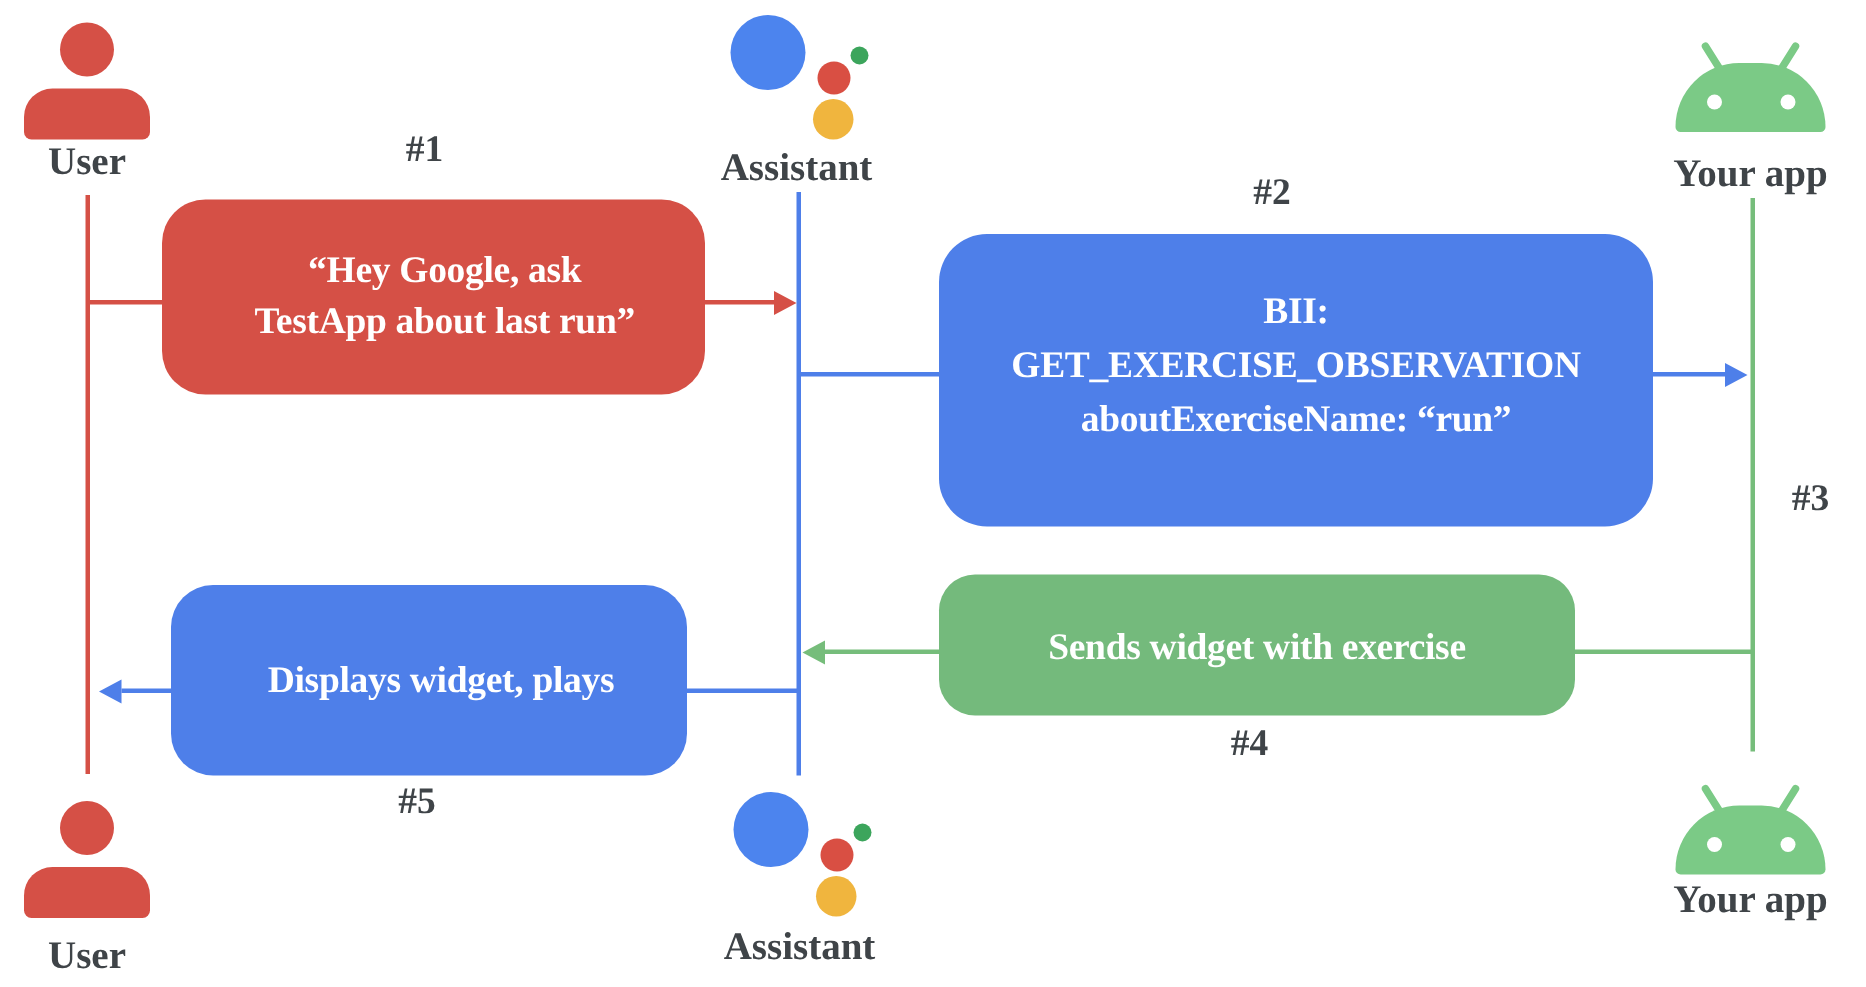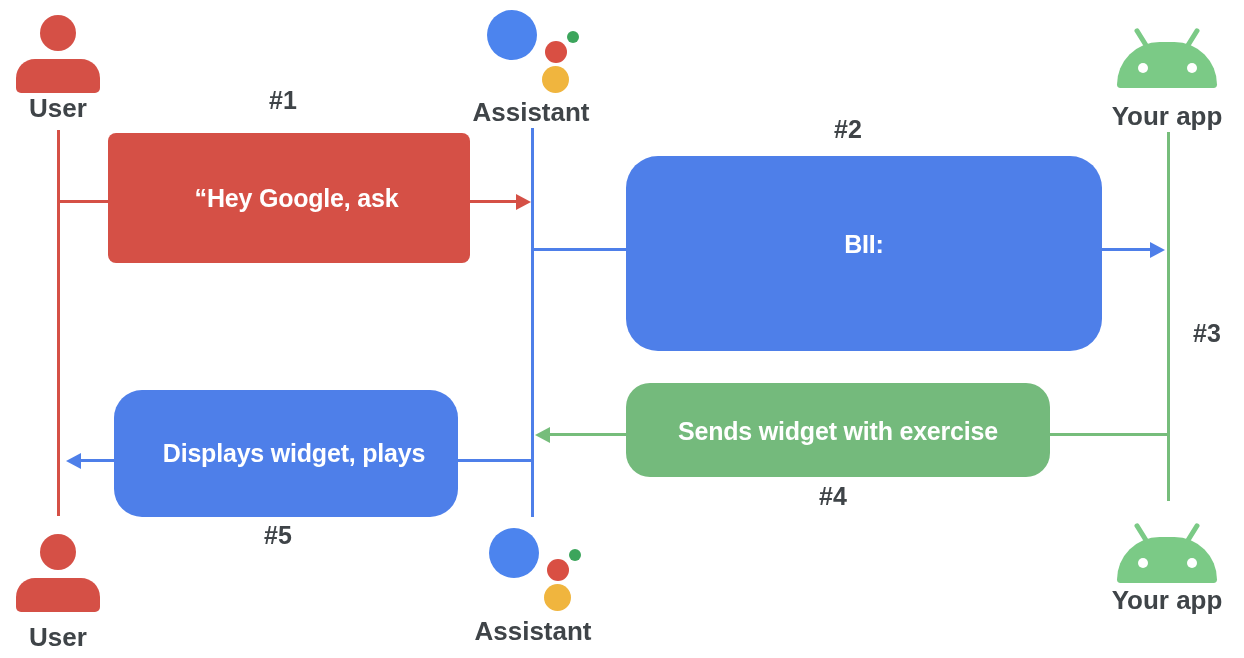--- a/index.html
+++ b/index.html
@@ -4,21 +4,21 @@
 <style>
   :root{
     --user_red:#D55046; --assistant_blue:#4E7FE9; --logo_blue:#4C84EE;
     --logo_red:#D94F43; --logo_green:#3CA55C; --logo_yellow:#F0B53E;
     --app_green:#7BCA86; --message_green:#74BA7C; --green_line:#76BD7B;
     --label_gray:#3F4448; --box_text:#FFFFFF; --background:#FFFFFF;
   }
   html,body{margin:0;padding:0;background:var(--background);}
   #diagram{
     position:relative;width:1244px;height:658px;background:var(--background);
-    font-family:Liberation Sans, sans-serif;overflow:hidden;
+    font-family:Liberation Serif, serif;overflow:hidden;
   }
   
   .person{position:absolute;width:84px;height:94px;}
   .person-head{position:absolute;left:24px;top:0;width:36px;height:36px;border-radius:50%;background:var(--user_red);}
   .person-body{position:absolute;left:0;top:44px;width:84px;height:34px;border-radius:19px 19px 5px 5px;background:var(--user_red);}
   .alogo{position:absolute;width:100px;height:85px;}
   .alogo .c{position:absolute;border-radius:50%;}
   .alogo .blue{left:0;top:0;width:50px;height:50px;background:var(--logo_blue);}
   .alogo .red{left:58px;top:31px;width:22px;height:22px;background:var(--logo_red);}
   .alogo .green{left:80px;top:21px;width:12px;height:12px;background:var(--logo_green);}
@@ -31,21 +31,21 @@
   .actor-label{position:absolute;transform:translateX(-50%);font-size:26px;font-weight:700;color:var(--label_gray);white-space:nowrap;}
   .step-label{position:absolute;transform:translateX(-50%);font-size:25px;font-weight:700;color:var(--label_gray);white-space:nowrap;}
   
   .lifeline{position:absolute;width:3px;}
   .hline{position:absolute;height:3px;}
   .arrow{position:absolute;width:0;height:0;border-top:8px solid transparent;border-bottom:8px solid transparent;}
   
   .msg-box{position:absolute;box-sizing:border-box;display:flex;flex-direction:column;justify-content:center;align-items:center;
            color:var(--box_text);font-weight:700;text-align:center;letter-spacing:-0.2px;}
   .msg-line{white-space:nowrap;}
-  #box1{left:108px;top:133px;width:362px;height:130px;border-radius:8px;background:var(--user_red);font-size:25px;line-height:34px;padding-left:15px;}
+  #box1{left:108px;top:133px;width:362px;height:130px;border-radius:29px;background:var(--user_red);font-size:25px;line-height:34px;padding-left:15px;}
   #box2{left:626px;top:156px;width:476px;height:195px;border-radius:32px;background:var(--assistant_blue);font-size:25px;line-height:36px;padding-bottom:20px;}
   #box4{left:626px;top:383px;width:424px;height:94px;border-radius:24px;background:var(--message_green);font-size:25px;line-height:33px;padding-top:2px;gap:44px;}
   #box5{left:114px;top:390px;width:344px;height:127px;border-radius:28px;background:var(--assistant_blue);font-size:25px;line-height:35px;padding-left:16px;}
 </style>
 </head>
 <body>
 
 <div id="diagram">
 
   <div class="person" style="left:16px;top:15px">
@@ -77,27 +77,30 @@
 
   <div class="step-label" style="left:283px;top:86px">#1</div>
   <div class="step-label" style="left:848px;top:115px">#2</div>
   <div class="step-label" style="left:1207px;top:319px">#3</div>
   <div class="step-label" style="left:833px;top:482px">#4</div>
   <div class="step-label" style="left:278px;top:521px">#5</div>
 
   <div class="hline" style="left:58px;top:200px;width:50px;background:var(--user_red)"></div>
   <div class="msg-box" id="box1">
     <div class="msg-line">“Hey Google, ask</div>
+    <div class="msg-line">TestApp about last run”</div>
   </div>
   <div class="hline" style="left:470px;top:200px;width:46px;background:var(--user_red)"></div>
   <div class="arrow" style="left:516px;top:194px;border-left:15px solid var(--user_red)"></div>
 
   <div class="hline" style="left:532px;top:248px;width:94px;background:var(--assistant_blue)"></div>
   <div class="msg-box" id="box2">
     <div class="msg-line">BII:</div>
+    <div class="msg-line">GET_EXERCISE_OBSERVATION</div>
+    <div class="msg-line">aboutExerciseName: “run”</div>
   </div>
   <div class="hline" style="left:1102px;top:248px;width:48px;background:var(--assistant_blue)"></div>
   <div class="arrow" style="left:1150px;top:242px;border-left:15px solid var(--assistant_blue)"></div>
 
   <div class="hline" style="left:1050px;top:433px;width:118px;background:var(--green_line)"></div>
   <div class="msg-box" id="box4">
     <div class="msg-line">Sends widget with exercise</div>
   </div>
   <div class="hline" style="left:550px;top:433px;width:76px;background:var(--green_line)"></div>
   <div class="arrow" style="left:535px;top:427px;border-right:15px solid var(--green_line)"></div>

